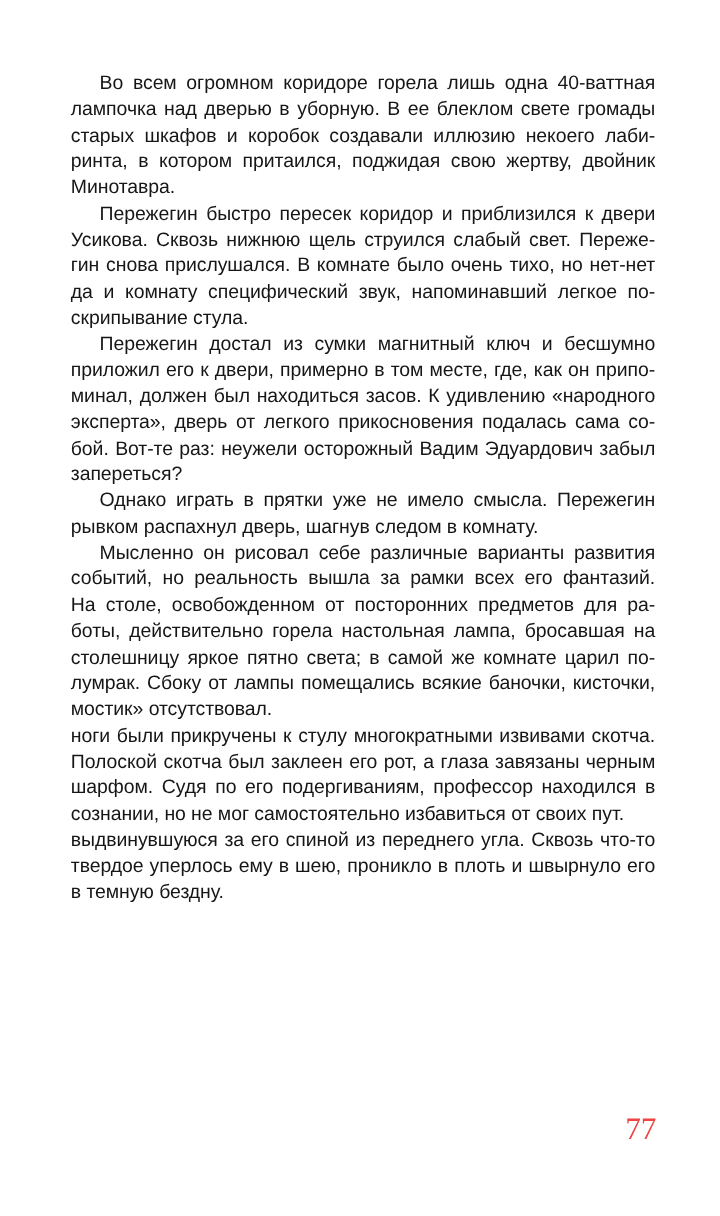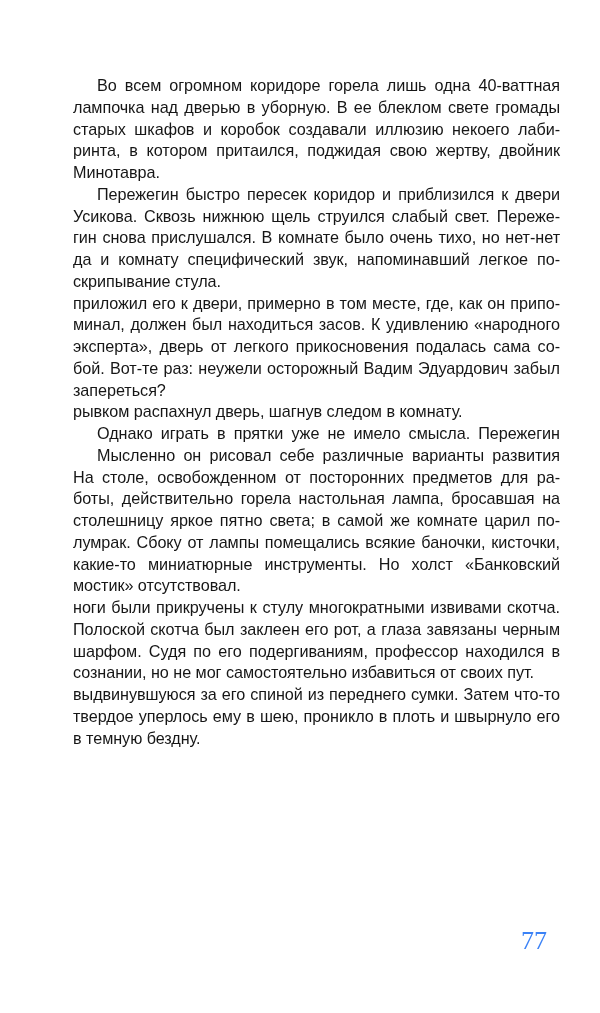--- a/index.html
+++ b/index.html
@@ -16,29 +16,28 @@
   .page {
     position: absolute;
     left: 0; top: 0;
     width: 600px;
     height: 1013px;
     background: #ffffff;
   }
   .text-block {
     position: absolute;
     left: 59px;
-    top: 75px;
+    top: 59px;
     width: 487px;
     font-family: "Liberation Sans", "DejaVu Sans", sans-serif;
     font-size: 16.2px;
     line-height: 21.75px;
     color: #161616;
     font-weight: 500;
     letter-spacing: -0.05px;
-    margin-left: 14px;
   }
   .line {
     display: block;
     height: 21.75px;
     white-space: nowrap;
     text-align: justify;
     text-align-last: justify;
     overflow: visible;
   }
   .line.indent {
@@ -50,21 +49,21 @@
   }
   .page-number {
     position: absolute;
     left: 519px;
     top: 926px;
     width: 28px;
     text-align: right;
     font-family: "Liberation Serif", "DejaVu Serif", serif;
     font-size: 26px;
     line-height: 30px;
-    color: #3b82f6;
+    color: #ef4444;
   }
 </style>
 </head>
 <body>
 
 <div class="page">
   <div class="text-block">
 
     <div>
       <span class="line indent">Во всем огромном коридоре горела лишь одна 40-ваттная</span>
@@ -77,52 +76,53 @@
     <div>
       <span class="line indent">Пережегин быстро пересек коридор и приблизился к двери</span>
       <span class="line">Усикова. Сквозь нижнюю щель струился слабый свет. Переже-</span>
       <span class="line">гин снова прислушался. В комнате было очень тихо, но нет-нет</span>
       <span class="line">да и комнату специфический звук, напоминавший легкое по-</span>
       <span class="line last">скрипывание стула.</span>
     </div>
 
 
     <div>
+      <span class="line indent">Пережегин достал из сумки магнитный ключ и бесшумно</span>
       <span class="line">приложил его к двери, примерно в том месте, где, как он припо-</span>
       <span class="line">минал, должен был находиться засов. К удивлению «народного</span>
       <span class="line">эксперта», дверь от легкого прикосновения подалась сама со-</span>
       <span class="line">бой. Вот-те раз: неужели осторожный Вадим Эдуардович забыл</span>
       <span class="line last">запереться?</span>
     </div>
 
     <div>
+      <span class="line indent">Однако играть в прятки уже не имело смысла. Пережегин</span>
       <span class="line last">рывком распахнул дверь, шагнув следом в комнату.</span>
-      <span class="line indent">Однако играть в прятки уже не имело смысла. Пережегин</span>
     </div>
 
     <div>
       <span class="line indent">Мысленно он рисовал себе различные варианты развития</span>
+      <span class="line">событий, но реальность вышла за рамки всех его фантазий.</span>
       <span class="line">На столе, освобожденном от посторонних предметов для ра-</span>
       <span class="line">боты, действительно горела настольная лампа, бросавшая на</span>
       <span class="line">столешницу яркое пятно света; в самой же комнате царил по-</span>
       <span class="line">лумрак. Сбоку от лампы помещались всякие баночки, кисточки,</span>
-      <span class="line">какие-то миниатюрные инструменты. Но холст «Банковский</span>
       <span class="line last">мостик» отсутствовал.</span>
     </div>
 
     <div>
       <span class="line">ноги были прикручены к стулу многократными извивами скотча.</span>
       <span class="line">Полоской скотча был заклеен его рот, а глаза завязаны черным</span>
       <span class="line">шарфом. Судя по его подергиваниям, профессор находился в</span>
       <span class="line last">сознании, но не мог самостоятельно избавиться от своих пут.</span>
     </div>
 
 
     <div>
-      <span class="line">выдвинувшуюся за его спиной из переднего сумки. Затем что-то</span>
+      <span class="line">выдвинувшуюся за его спиной из переднего угла. Сквозь что-то</span>
       <span class="line">твердое уперлось ему в шею, проникло в плоть и швырнуло его</span>
       <span class="line last">в темную бездну.</span>
     </div>
 
   </div>
 
   <div class="page-number">77</div>
 </div>
 
 </body></html>

